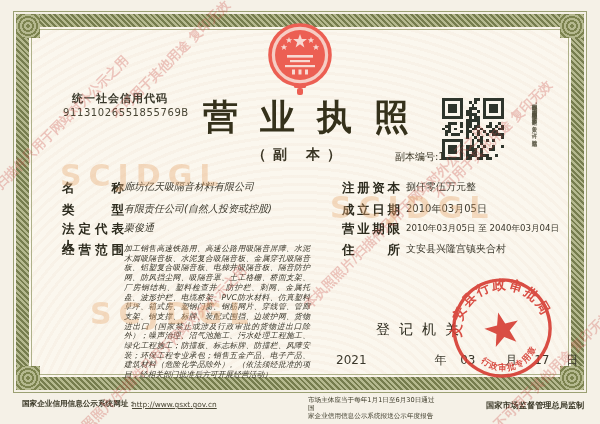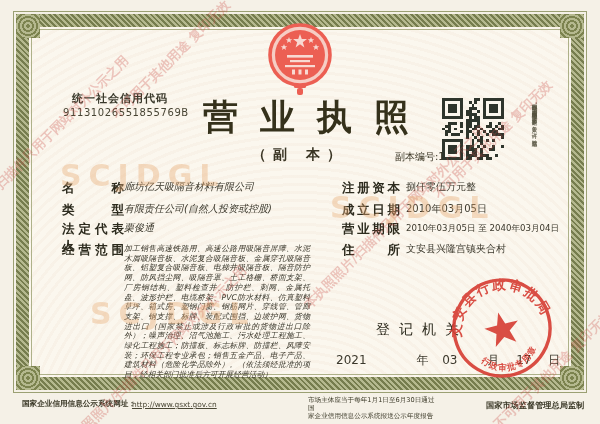--- a/index.html
+++ b/index.html
@@ -58,21 +58,21 @@
   .r-label{left:342px;width:58px;}
   .r-value{left:406px;width:168px;}
   .row1{top:180px;} .row2{top:202px;} .row3{top:221px;} .row4{top:242px;}
   .scope-value{top:244px;font-size:7.8px;line-height:9.7px;text-align:justify;}
   .term-value{font-size:8.6px;top:223px;}
 
   .reg-label{position:absolute;left:376px;top:321px;font-size:14px;font-weight:normal;
     color:#2d2b1e;letter-spacing:9px;}
   .date-row{position:absolute;left:336px;top:352px;font-size:12px;color:#3b382c;white-space:nowrap;}
   .date-row span{display:inline-block;}
-  .date-row span:nth-child(1){margin-right:46px;}
+  .date-row span:nth-child(1){margin-right:64px;}
   .date-row span:nth-child(2){margin-right:10px;}
   .date-row span:nth-child(3){margin-right:26px;}
   .date-row span:nth-child(4){margin-right:13px;}
   .date-row span:nth-child(5){margin-right:13px;}
 
   
   .seal{position:absolute;left:446px;top:272px;width:112px;height:112px;z-index:6;
     transform:rotate(-14deg);opacity:0.9;}
 
   

